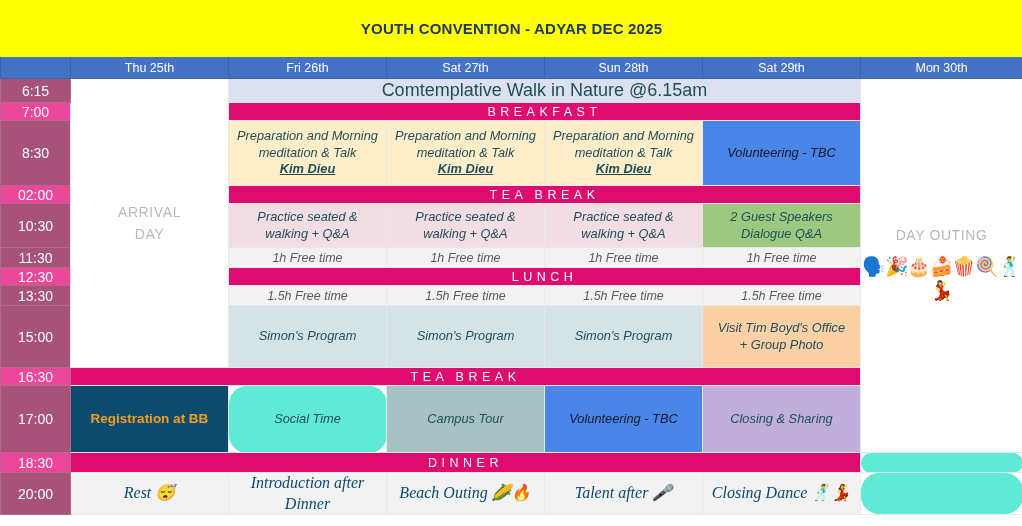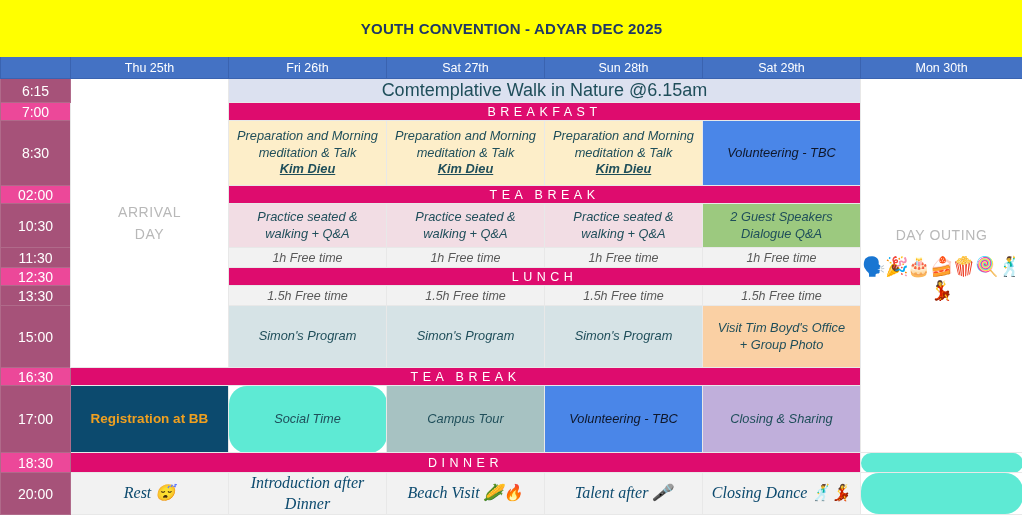--- a/index.html
+++ b/index.html
@@ -265,21 +265,21 @@
   <tr style="height:20px">
     <td class="timecell break">18:30</td>
     <td class="cell c-break" colspan="5">DINNER</td>
     <td class="cell c-white"></td>
   </tr>
 
   <tr style="height:36px">
     <td class="timecell">20:00</td>
     <td class="cell c-evening">Rest 😴</td>
     <td class="cell c-evening">Introduction after Dinner</td>
-    <td class="cell c-evening">Beach Visit 🌽🔥</td>
+    <td class="cell c-evening">Beach Outing 🌽🔥</td>
     <td class="cell c-evening">Talent after 🎤</td>
     <td class="cell c-evening">Closing Dance 🕺💃</td>
     <td class="cell c-white"></td>
   </tr>
 
 </tbody>
     </table>
 </div>
 
 </body></html>

